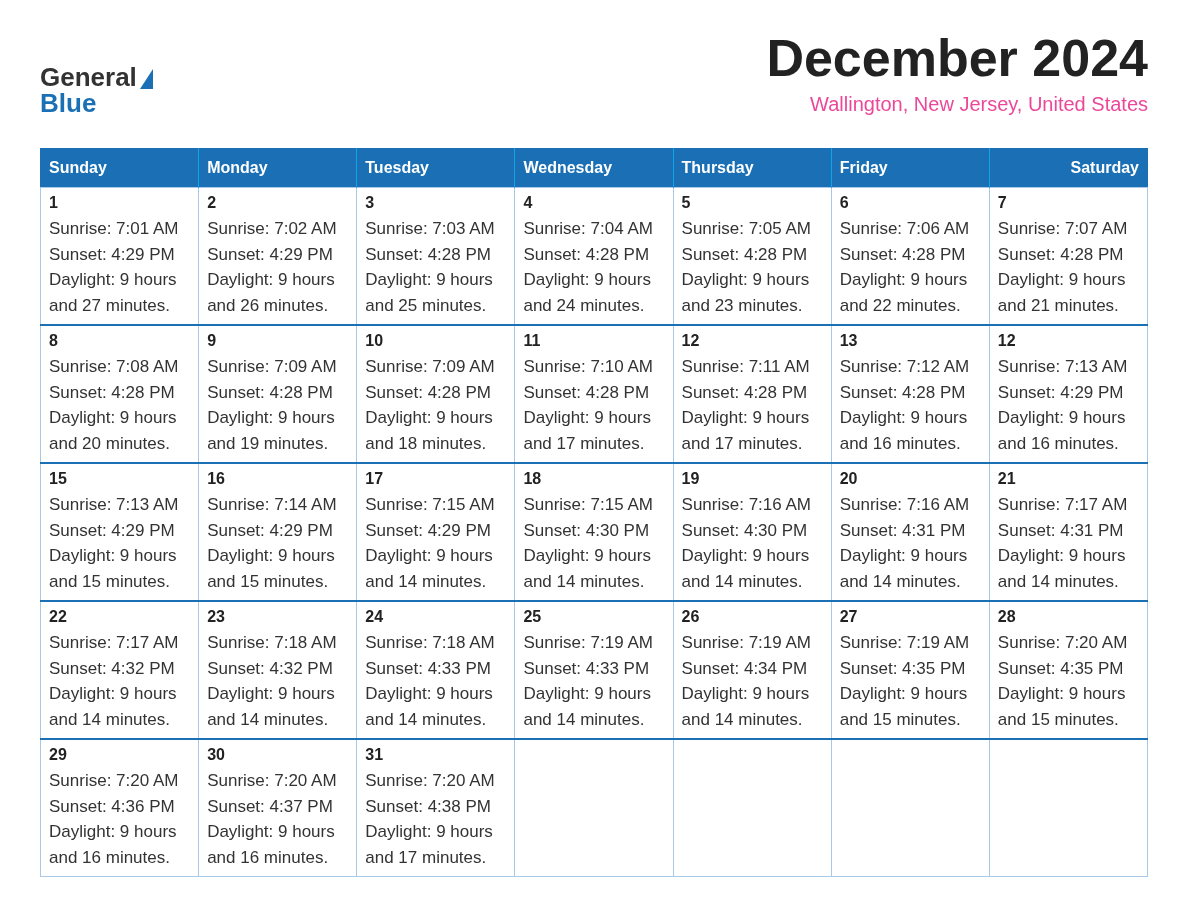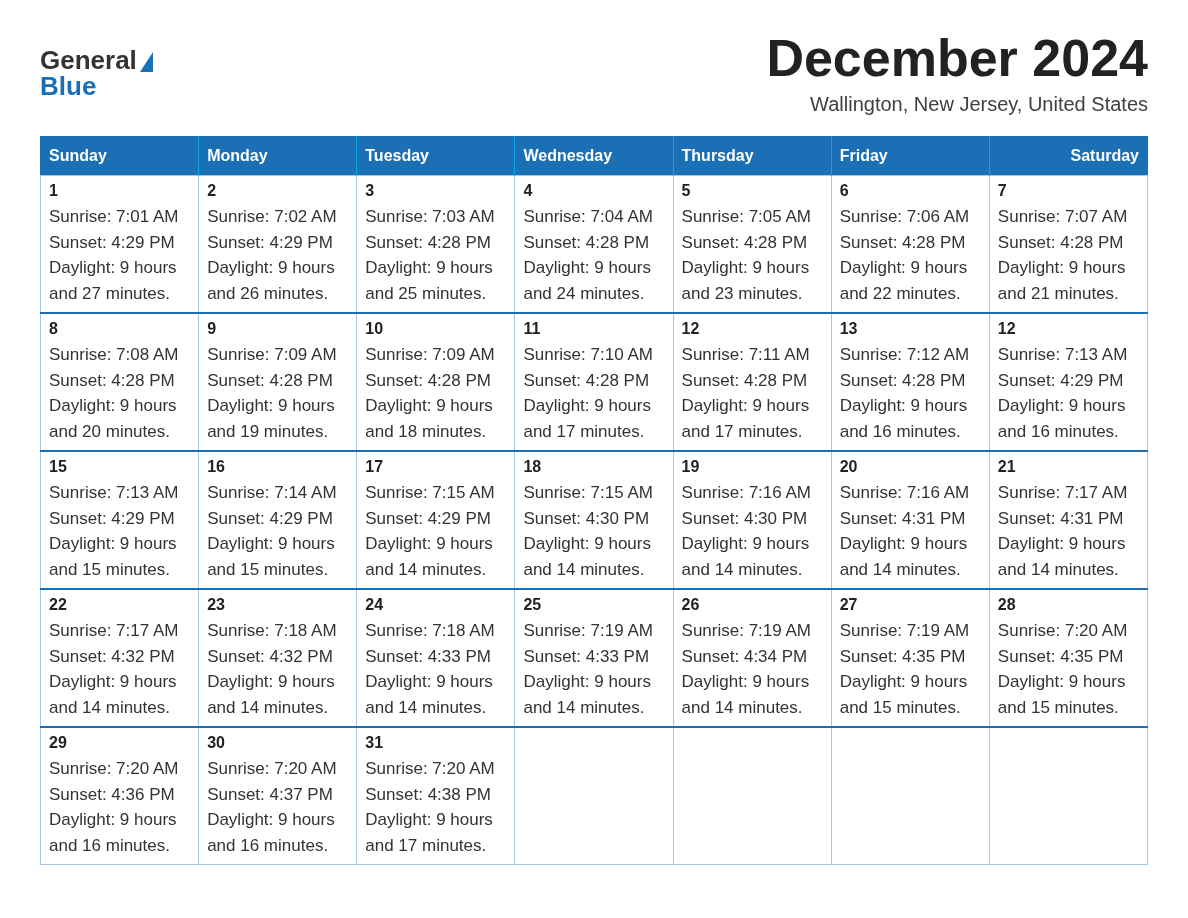--- a/index.html
+++ b/index.html
@@ -6,22 +6,22 @@
     body {
       font-family: Arial, sans-serif;
       background: #fff;
       padding: 30px 40px;
       width: 1188px;
       min-height: 918px;
     }
     .header {
       display: flex;
       justify-content: space-between;
-      align-items: center;
-      margin-bottom: 20px;
+      align-items: flex-end;
+      margin-bottom: 32px;
     }
     .logo {
       display: flex;
       align-items: center;
       gap: 4px;
     }
     .logo-combined {
       line-height: 1;
     }
     .logo-row1 {
@@ -40,21 +40,21 @@
       text-align: right;
     }
     .calendar-title {
       font-size: 52px;
       font-weight: bold;
       color: #222;
       line-height: 1.1;
     }
     .calendar-subtitle {
       font-size: 20px;
-      color: #404040;
+      color: #ec4899;
       margin-top: 6px;
     }
     table {
       width: 100%;
       border-collapse: collapse;
       border: 1px solid #1a6fb5;
     }
     thead tr th {
       background-color: #1a6fb5;
       color: #fff;

